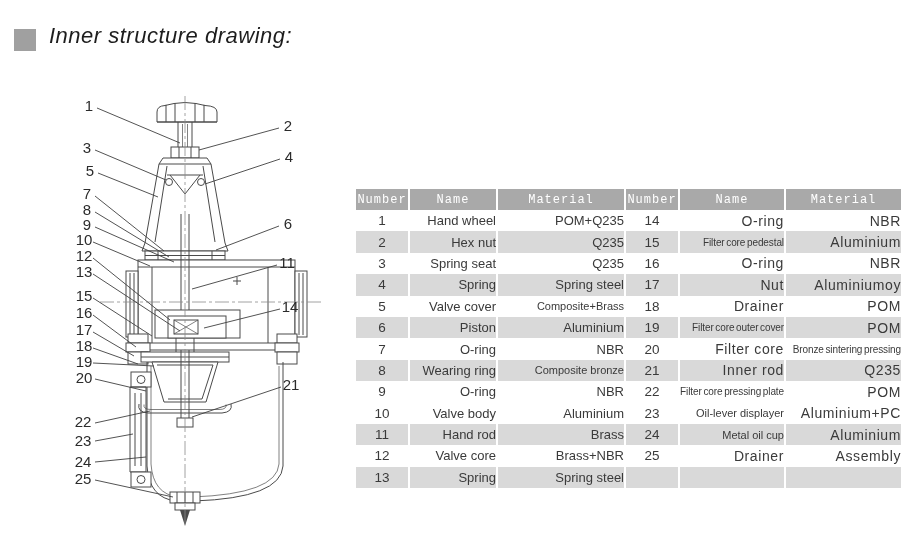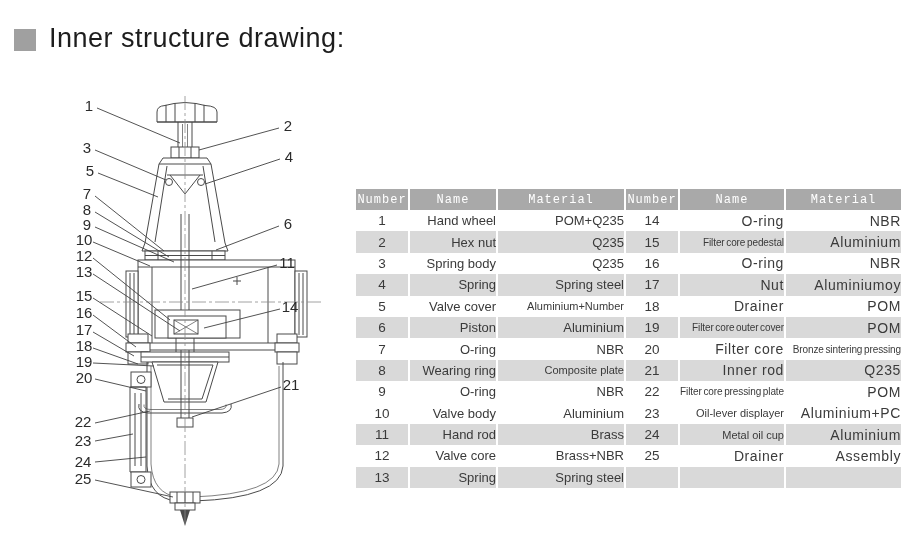--- a/index.html
+++ b/index.html
@@ -5,22 +5,22 @@
   html,body{margin:0;padding:0;}
   body{
     width:905px;height:533px;position:relative;background:#ffffff;
     font-family:"Liberation Sans",sans-serif;overflow:hidden;
     color:var(--table-text,#3a3a3a);
   }
   
   .title-row{position:absolute;left:14px;top:23px;display:flex;align-items:flex-start;}
   .bullet{width:22px;height:22px;background:var(--bullet,#a0a0a0);margin-top:6px;flex:0 0 auto;}
   .title-text{
-    margin:0 0 8px 13px;font-size:27px;font-weight:500;letter-spacing:.5px;
-    color:var(--title-text,#1d1d1d);font-family:"Liberation Sans",sans-serif;white-space:nowrap;
+    margin:0 0 8px 13px;font-size:22px;font-weight:500;letter-spacing:.5px;
+    color:var(--title-text,#1d1d1d);font-family:"Liberation Sans",sans-serif;white-space:nowrap;font-style:italic;
   }
   
   svg.diagram{position:absolute;left:0;top:0;pointer-events:none;}
   .draw path,.draw rect,.draw circle{stroke:var(--line-color,#4a4a4a);stroke-width:1;fill:none;}
   .draw .w{fill:#ffffff;}
   .draw .thin{stroke-width:.7;}
   .draw .dark{fill:var(--line-color,#4a4a4a);stroke:none;}
   .centerlines path{stroke:#8a8a8a;stroke-width:.8;fill:none;stroke-dasharray:14 3 3 3;}
   #leader-lines line{stroke:#3f3f3f;stroke-width:.9;}
   #callout-labels text{
@@ -223,38 +223,38 @@
       <tr>
         <td class="col-number shaded">2</td>
         <td class="col-name shaded">Hex nut</td>
         <td class="col-material shaded">Q235</td>
         <td class="col-number shaded">15</td>
         <td class="col-name shaded xs">Filter core pedestal</td>
         <td class="col-material shaded">Aluminium</td>
       </tr>
       <tr>
         <td class="col-number">3</td>
-        <td class="col-name">Spring body</td>
+        <td class="col-name">Spring seat</td>
         <td class="col-material">Q235</td>
         <td class="col-number">16</td>
         <td class="col-name">O-ring</td>
         <td class="col-material">NBR</td>
       </tr>
       <tr>
         <td class="col-number shaded">4</td>
         <td class="col-name shaded">Spring</td>
         <td class="col-material shaded">Spring steel</td>
         <td class="col-number shaded">17</td>
         <td class="col-name shaded">Nut</td>
         <td class="col-material shaded">Aluminiumoy</td>
       </tr>
       <tr>
         <td class="col-number">5</td>
         <td class="col-name">Valve cover</td>
-        <td class="col-material sm">Aluminium+Number</td>
+        <td class="col-material sm">Composite+Brass</td>
         <td class="col-number">18</td>
         <td class="col-name">Drainer</td>
         <td class="col-material">POM</td>
       </tr>
       <tr>
         <td class="col-number shaded">6</td>
         <td class="col-name shaded">Piston</td>
         <td class="col-material shaded">Aluminium</td>
         <td class="col-number shaded">19</td>
         <td class="col-name shaded xs">Filter core outer cover</td>
@@ -264,21 +264,21 @@
         <td class="col-number">7</td>
         <td class="col-name">O-ring</td>
         <td class="col-material">NBR</td>
         <td class="col-number">20</td>
         <td class="col-name">Filter core</td>
         <td class="col-material xs">Bronze sintering pressing</td>
       </tr>
       <tr>
         <td class="col-number shaded">8</td>
         <td class="col-name shaded">Wearing ring</td>
-        <td class="col-material shaded sm">Composite plate</td>
+        <td class="col-material shaded sm">Composite bronze</td>
         <td class="col-number shaded">21</td>
         <td class="col-name shaded">Inner rod</td>
         <td class="col-material shaded">Q235</td>
       </tr>
       <tr>
         <td class="col-number">9</td>
         <td class="col-name">O-ring</td>
         <td class="col-material">NBR</td>
         <td class="col-number">22</td>
         <td class="col-name xs">Filter core pressing plate</td>

